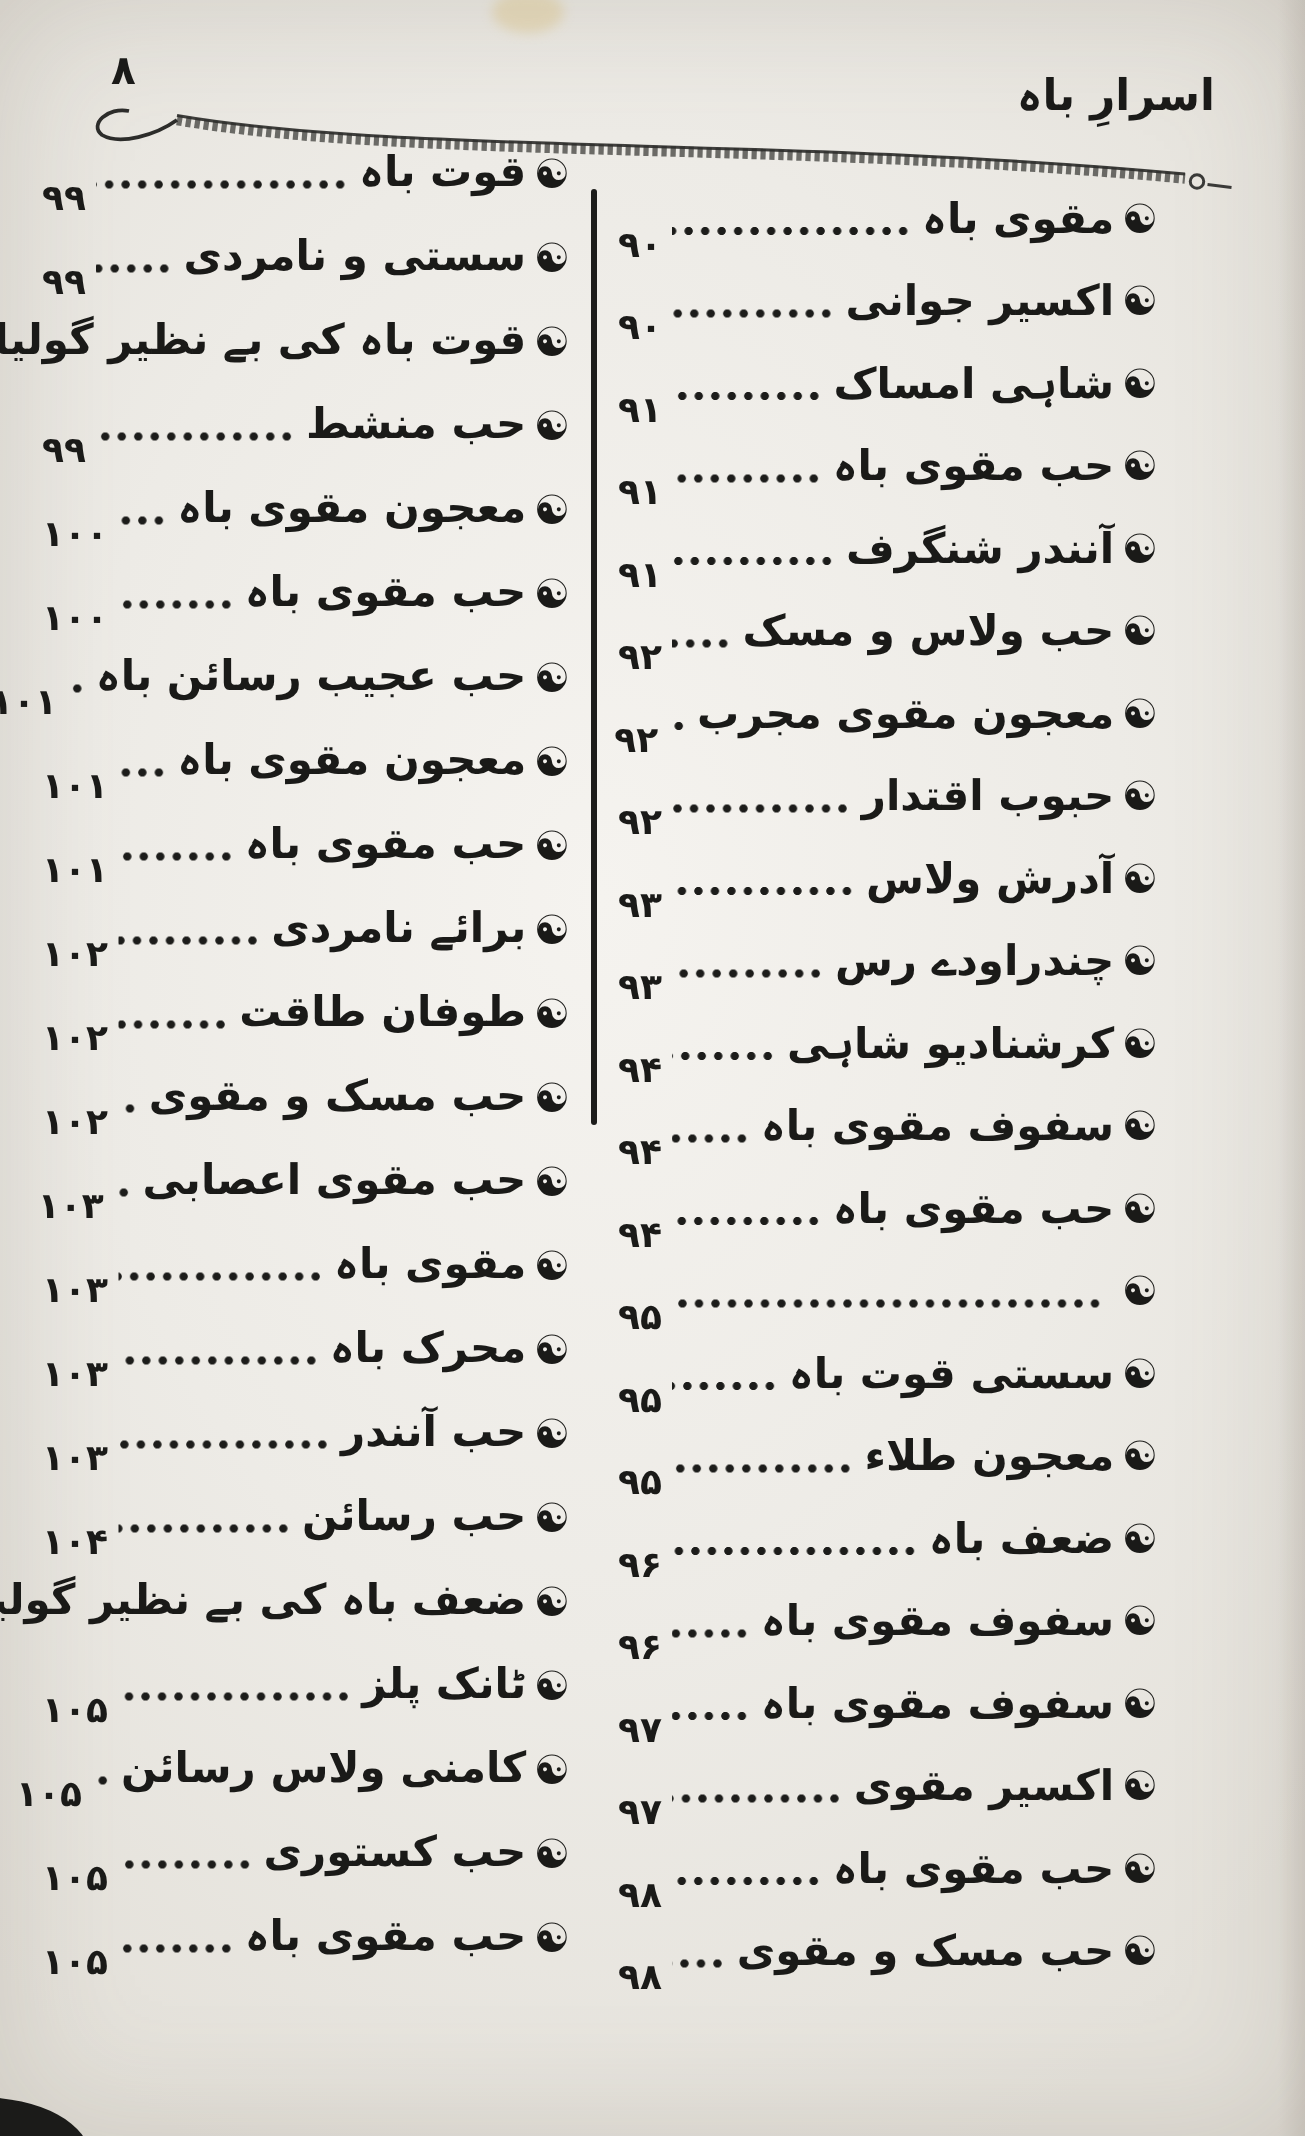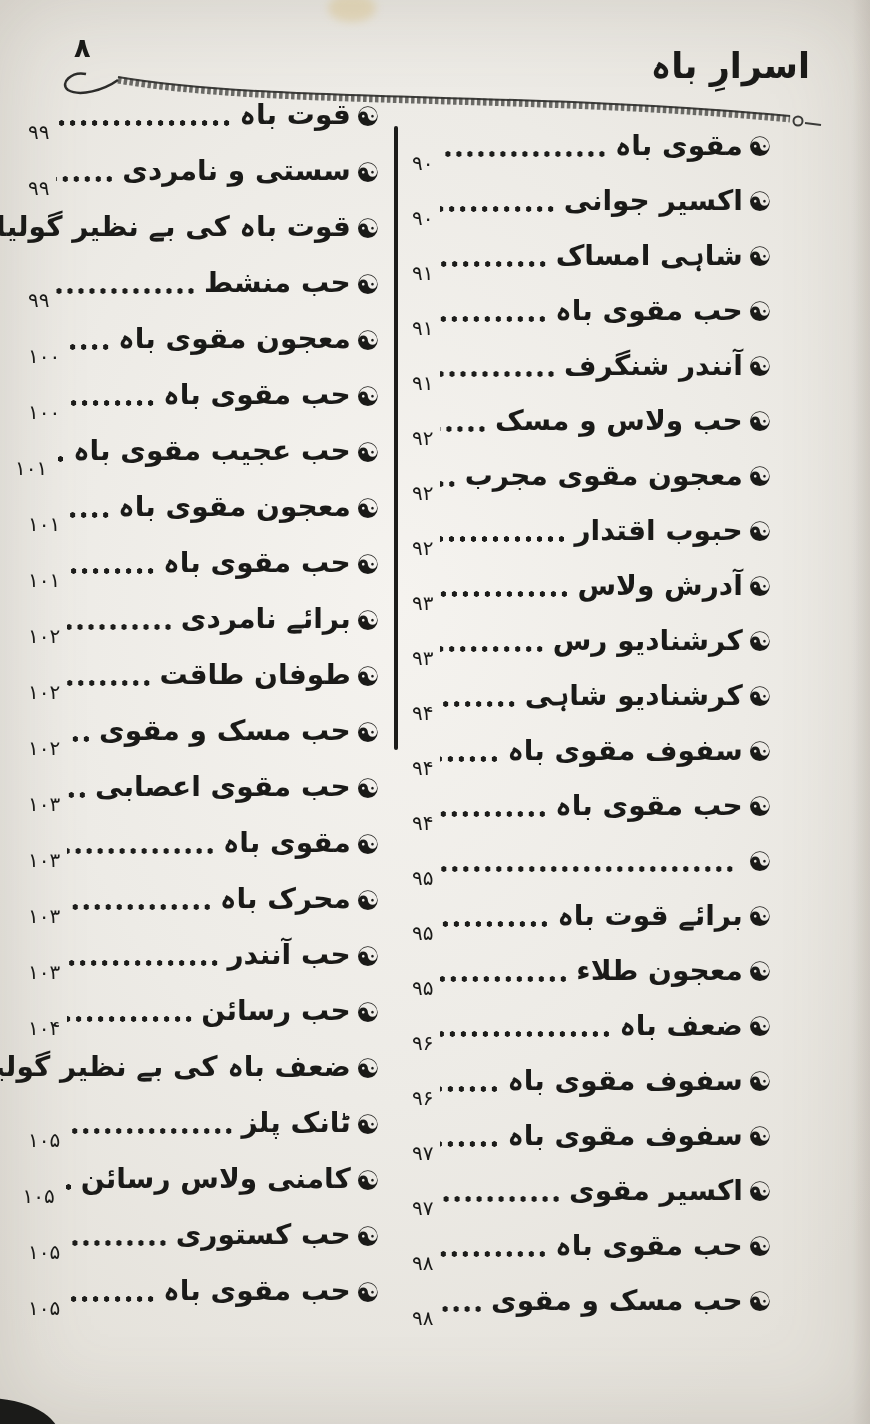--- a/index.html
+++ b/index.html
@@ -4,39 +4,39 @@
 <style>
   html,body{margin:0;padding:0;background:#d8d5cf;}
   .page{
     position:relative;width:870px;height:1424px;overflow:hidden;
     font-family:"DejaVu Sans",sans-serif;color:#1a1a18;
     background:radial-gradient(ellipse 640px 920px at 46% 42%, #f5f3ef 0%, #edebe6 55%, #e4e1da 100%);
     box-shadow:inset 0 0 90px rgba(110,100,85,.20);
   }
   
   .page-num{position:absolute;left:74px;top:32px;font-size:27px;font-weight:bold;}
-  .book-title{position:absolute;right:60px;top:46px;font-size:35px;font-weight:bold;direction:rtl;white-space:nowrap;}
+  .book-title{position:absolute;right:60px;top:46px;font-size:29px;font-weight:bold;direction:rtl;white-space:nowrap;}
   .swoosh{position:absolute;left:0;top:0;}
   
   .divider{position:absolute;left:394px;top:126px;width:4px;height:624px;background:#1c1c1a;border-radius:2px;}
   
   .col{position:absolute;}
   .col-left{left:28px;top:87px;width:352px;}
   .col-right{left:412px;top:118px;width:360px;}
   .row{display:flex;direction:rtl;align-items:center;}
   .col-left .row{height:56px;}
   .col-right .row{height:55px;}
   .bullet{font-size:27px;line-height:1;flex:0 0 auto;margin-left:5px;transform:translateY(1px);}
   .title{font-size:28px;font-weight:bold;white-space:nowrap;line-height:1;flex:0 0 auto;letter-spacing:-0.5px;}
   .dots{
     flex:1 1 20px;min-width:12px;height:8px;margin:16px 7px 0 7px;
     background-image:radial-gradient(circle,#1c1c1a 2.5px,rgba(0,0,0,0) 3px);
     background-size:11px 8px;background-repeat:repeat-x;background-position:right center;
   }
-  .num{font-size:20px;font-weight:normal;flex:0 0 auto;white-space:nowrap;margin-bottom:6px;margin-top:40px;}
+  .num{font-size:24px;font-weight:bold;flex:0 0 auto;white-space:nowrap;margin-bottom:6px;margin-top:40px;}
   
   .stain{position:absolute;left:328px;top:-6px;width:48px;height:28px;background:#d6bd7e;opacity:.40;border-radius:50%;filter:blur(4px);}
   .corner-shadow{position:absolute;left:-14px;bottom:-14px;width:74px;height:40px;background:#1b1b19;border-radius:0 100% 0 0;}
   .edge-right{position:absolute;right:0;top:0;width:18px;height:100%;background:linear-gradient(to left,rgba(120,105,95,.14),rgba(0,0,0,0));}
 </style>
 </head>
 <body>
 
 <div class="page">
 
@@ -91,21 +91,21 @@
 
   <div class="row">
     <span class="bullet">☯</span>
     <span class="title">حب مقوی باہ</span>
     <span class="dots"></span>
     <span class="num">۱۰۰</span>
   </div>
 
   <div class="row">
     <span class="bullet">☯</span>
-    <span class="title">حب عجیب مقوی باہ</span>
+    <span class="title">حب عجیب رسائن باہ</span>
     <span class="dots"></span>
     <span class="num">۱۰۱</span>
   </div>
 
   <div class="row">
     <span class="bullet">☯</span>
     <span class="title">معجون مقوی باہ</span>
     <span class="dots"></span>
     <span class="num">۱۰۱</span>
   </div>
@@ -266,21 +266,21 @@
 
   <div class="row">
     <span class="bullet">☯</span>
     <span class="title">آدرش ولاس</span>
     <span class="dots"></span>
     <span class="num">۹۳</span>
   </div>
 
   <div class="row">
     <span class="bullet">☯</span>
-    <span class="title">کرشنادیو رس</span>
+    <span class="title">چندراودے رس</span>
     <span class="dots"></span>
     <span class="num">۹۳</span>
   </div>
 
   <div class="row">
     <span class="bullet">☯</span>
     <span class="title">کرشنادیو شاہی</span>
     <span class="dots"></span>
     <span class="num">۹۴</span>
   </div>
@@ -300,21 +300,21 @@
   </div>
 
   <div class="row">
     <span class="bullet">☯</span>
     <span class="dots"></span>
     <span class="num">۹۵</span>
   </div>
 
   <div class="row">
     <span class="bullet">☯</span>
-    <span class="title">برائے قوت باہ</span>
+    <span class="title">سستی قوت باہ</span>
     <span class="dots"></span>
     <span class="num">۹۵</span>
   </div>
 
   <div class="row">
     <span class="bullet">☯</span>
     <span class="title">معجون طلاء</span>
     <span class="dots"></span>
     <span class="num">۹۵</span>
   </div>

